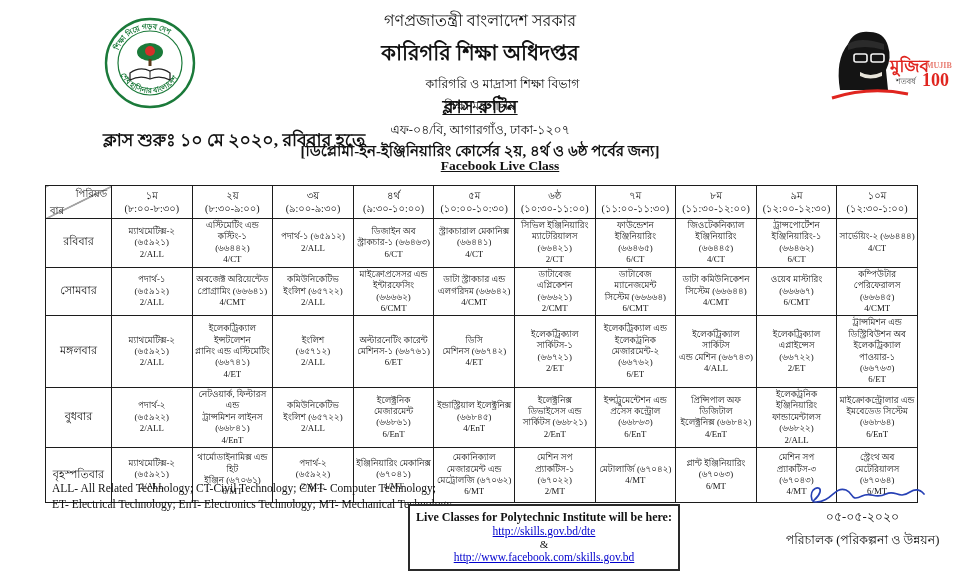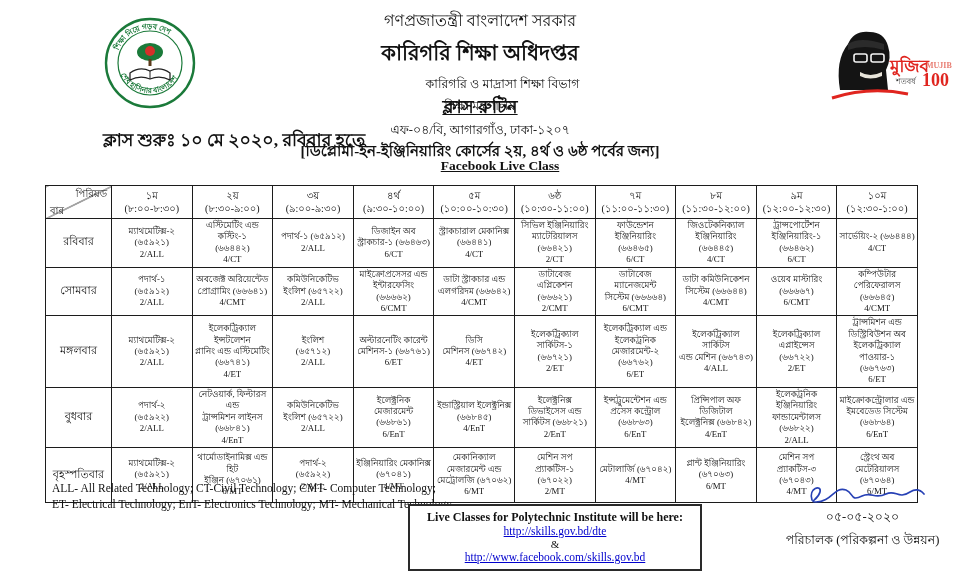--- a/index.html
+++ b/index.html
@@ -35,21 +35,21 @@
     font-weight:normal; padding:1px 2px; }
   table.routine thead th { height:33px; font-size:10px; line-height:1.35; white-space:pre-line; }
   .corner { position:relative;
     background:linear-gradient(to bottom right,#fff calc(50% - .6px),#000 50%,#fff calc(50% + .6px)); }
   .corner .c-top { position:absolute; top:1px; right:4px; font-size:10px;margin-left:41px; }
   .corner .c-bottom { position:absolute; bottom:1px; left:4px; font-size:10px; }
   td.cell { font-size:8.8px; line-height:1.3; white-space:pre-line; }
   th.day-cell { font-size:11px; }
   
   .legend { position:absolute; left:52px; top:481px; font-size:11.5px; line-height:1.35; }
-  .live-box { position:absolute; left:408px; top:504px; width:294px;
+  .live-box { position:absolute; left:408px; top:504px; width:272px;
     border:2px solid #2a2a2a; text-align:center; padding:4px 6px 6px; background:#fff; }
   .live-box .bt { font-size:12px; font-weight:bold; }
   .live-box .amp { font-size:11px; margin:1px 0; }
   a.lnk { font-size:11.5px; color:#0000cd; text-decoration:underline; cursor:pointer; display:block; }
   .sig-block { position:absolute; left:775px; top:480px; width:175px; text-align:center; }
   .sig-block .sdate { font-size:12.5px; margin-top:-2px; }
   .sig-block .sname { font-size:12.5px; margin-top:3px; }
   .sig-block .sdesig { font-size:12.5px; margin-top:3px;text-align:center; }
 </style>
 </head>

